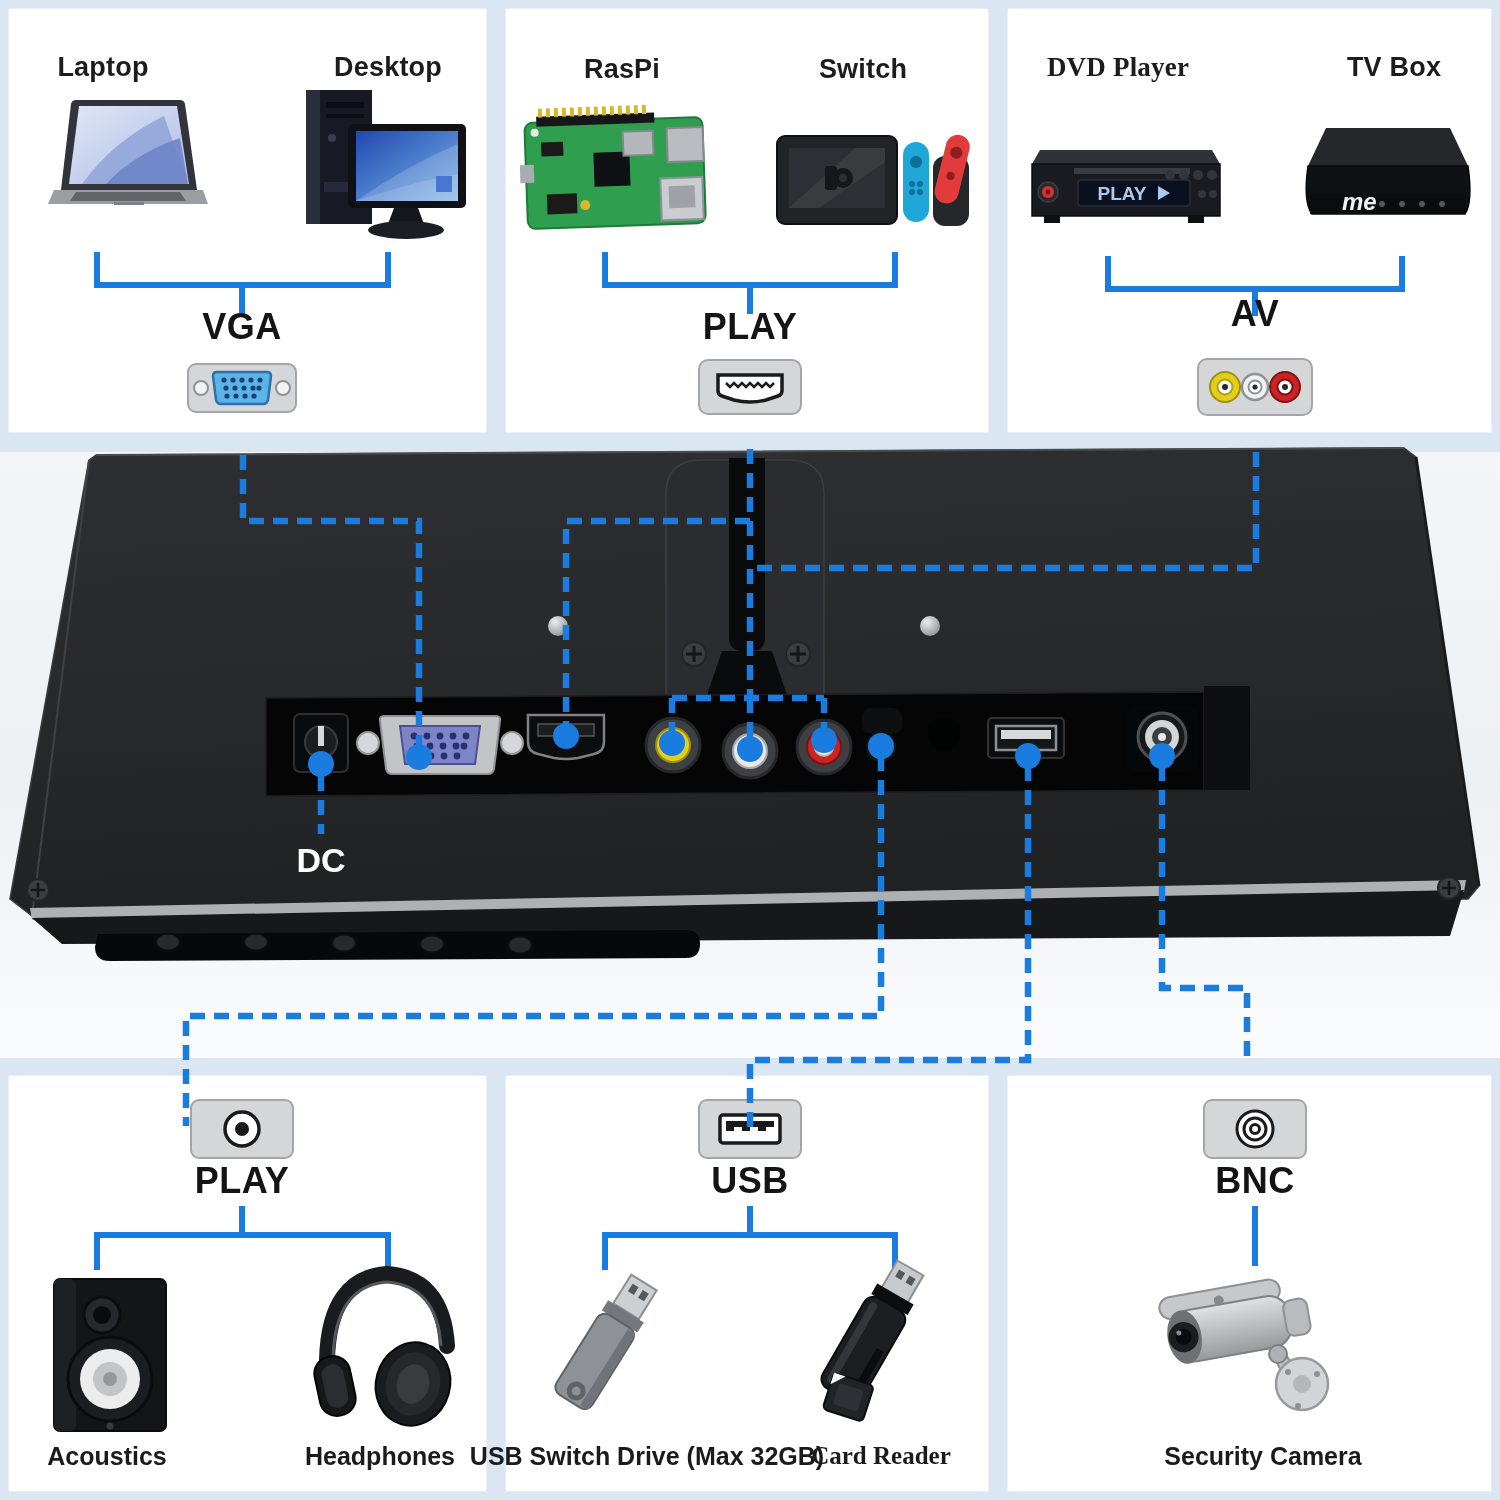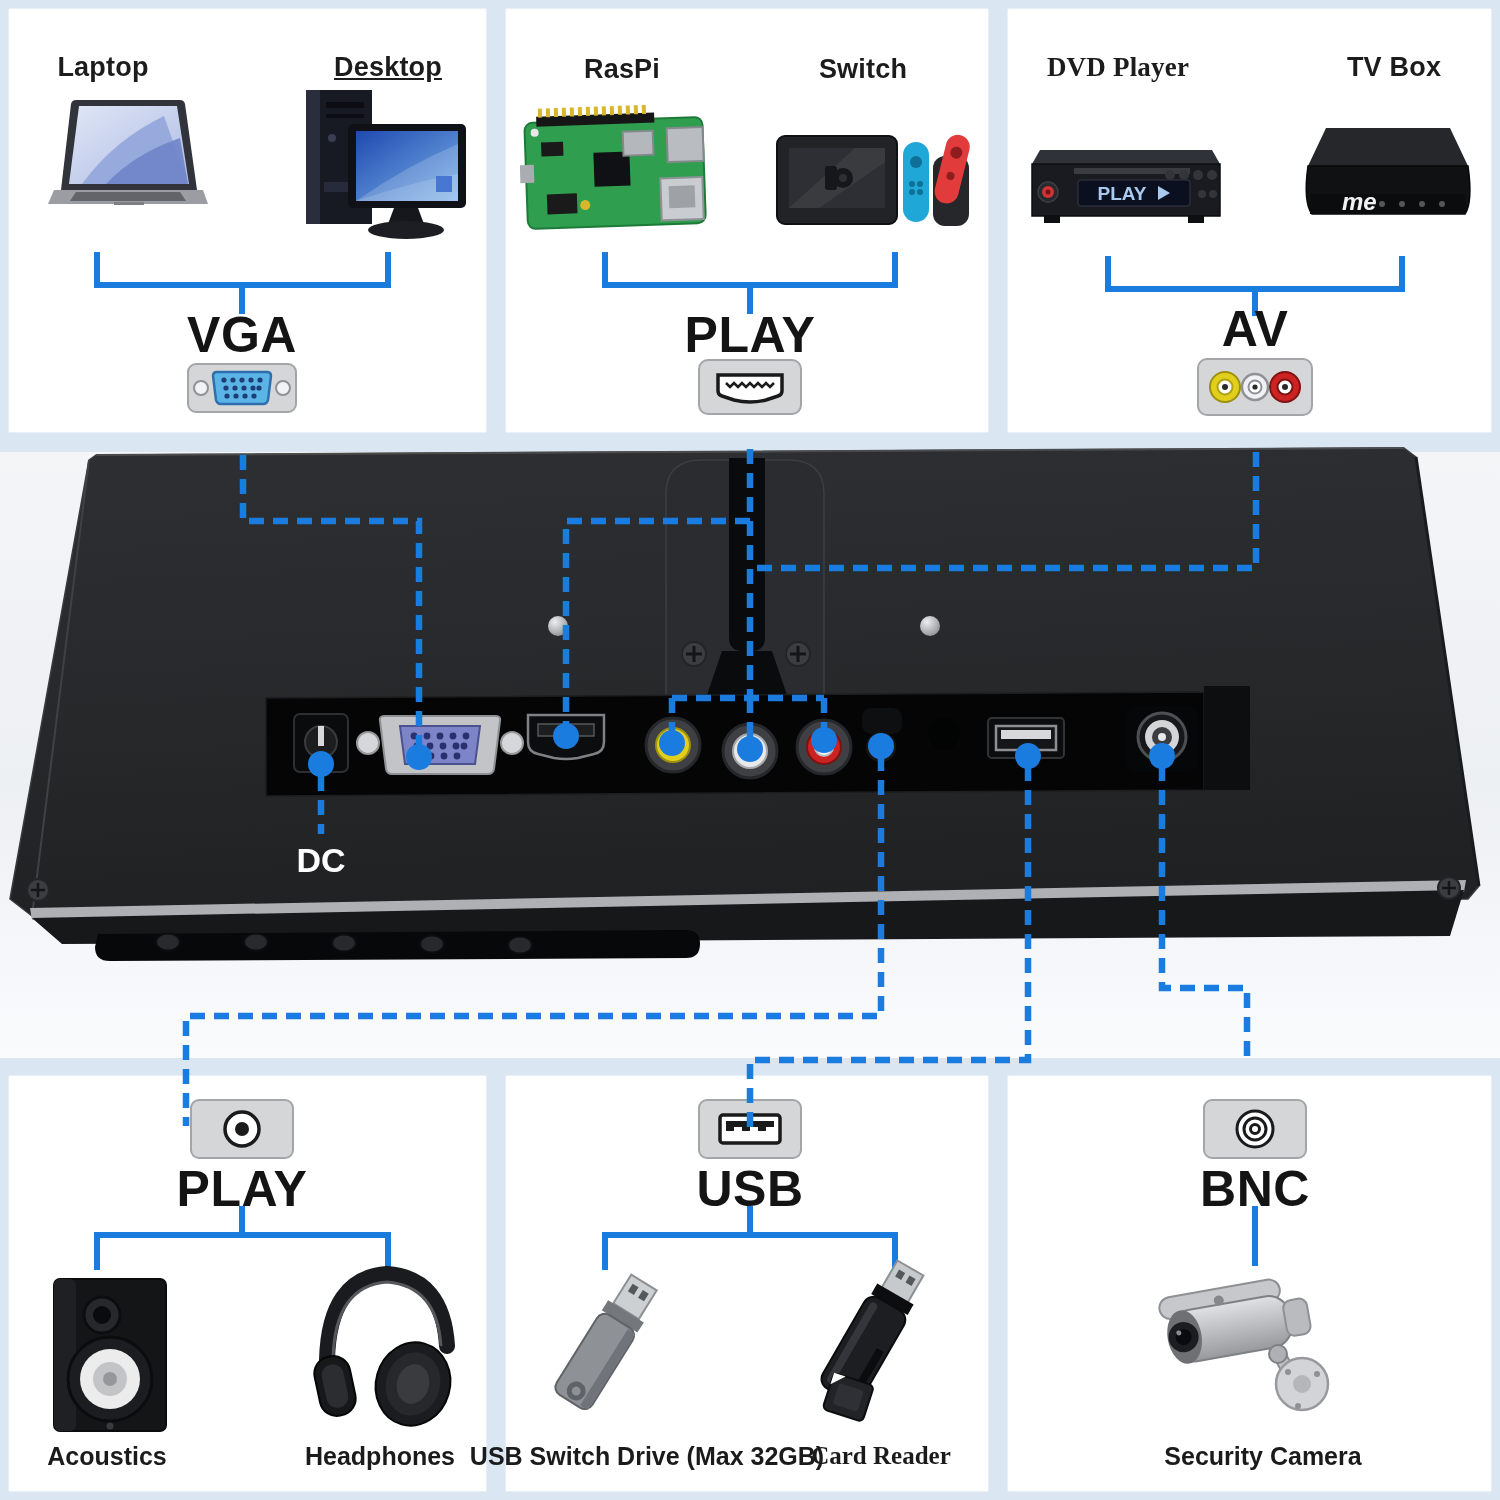--- a/index.html
+++ b/index.html
@@ -24,42 +24,42 @@
     background:var(--card-bg);
     border:1px solid #e9eff8;
     border-radius:2px;
   }
   .dev-label{
     position:absolute;width:220px;text-align:center;
     font-size:27px;font-weight:600;color:#1c1c1c;letter-spacing:0.2px;
   }
   .port-label{
     position:absolute;width:300px;text-align:center;
-    font-size:50px;font-weight:700;color:#141414;letter-spacing:0.5px;
+    font-size:36px;font-weight:700;color:#141414;letter-spacing:0.5px;
   }
   .small-label{
     position:absolute;text-align:center;
     font-size:25px;font-weight:600;color:#1b1b1b;
   }
   .bl{position:absolute;background:var(--accent);}
   .art{position:absolute;}
   svg{display:block;}
   #overlay{position:absolute;left:0;top:430px;pointer-events:none;z-index:6;}
 </style>
 </head>
 <body>
 
 <div class="band"></div>
 
 <div class="card" style="left:8px;top:8px;width:479px;height:425px;"></div>
 <div class="card" style="left:505px;top:8px;width:484px;height:425px;"></div>
 <div class="card" style="left:1007px;top:8px;width:485px;height:425px;"></div>
 
 <div class="dev-label" style="left:-7px;top:52px;">Laptop</div>
-<div class="dev-label" style="left:278px;top:52px;text-decoration:underline;">Desktop</div>
+<div class="dev-label" style="left:278px;top:52px;">Desktop</div>
 <div class="dev-label" style="left:512px;top:54px;">RasPi</div>
 <div class="dev-label" style="left:753px;top:54px;">Switch</div>
 <div class="dev-label" style="left:1008px;top:52px;font-family:Liberation Serif, serif;">DVD Player</div>
 <div class="dev-label" style="left:1284px;top:52px;">TV Box</div>
 
 <div class="art" style="left:48px;top:98px;">
 <svg width="160" height="150" viewBox="0 0 160 150">
   <defs>
     <linearGradient id="lap" x1="0" y1="0" x2="1" y2="1">
       <stop offset="0" stop-color="#dfe6f6"></stop>
@@ -207,21 +207,21 @@
 </div>
 <div>
   <div class="bl" style="left:1105px;top:256px;width:6px;height:36px;"></div>
   <div class="bl" style="left:1399px;top:256px;width:6px;height:36px;"></div>
   <div class="bl" style="left:1105px;top:286px;width:300px;height:6px;"></div>
   <div class="bl" style="left:1252px;top:292px;width:6px;height:24px;"></div>
 </div>
 
 <div class="port-label" style="left:92px;top:306px;">VGA</div>
 <div class="port-label" style="left:600px;top:306px;">PLAY</div>
-<div class="port-label" style="left:1105px;top:300px;">AV</div>
+<div class="port-label" style="left:1105px;top:293px;">AV</div>
 
 <div class="art" style="left:187px;top:358px;">
 <svg width="110" height="60" viewBox="0 0 110 60">
   <rect x="1" y="6" width="108" height="48" rx="8" fill="#d5d6d8" stroke="#a3a5a8" stroke-width="2"></rect>
   <circle cx="14" cy="30" r="7" fill="#f2f3f4" stroke="#8f9194" stroke-width="2"></circle>
   <circle cx="96" cy="30" r="7" fill="#f2f3f4" stroke="#8f9194" stroke-width="2"></circle>
   <path d="M30,14 L80,14 Q84,14 84,18 L81,42 Q80,46 76,46 L34,46 Q30,46 29,42 L26,18 Q26,14 30,14 Z" fill="#5ab4e6" stroke="#2f6fae" stroke-width="2.5"></path>
   <g fill="#1c3f77">
     <circle cx="37" cy="22" r="2.6"></circle>
         <circle cx="46" cy="22" r="2.6"></circle>

